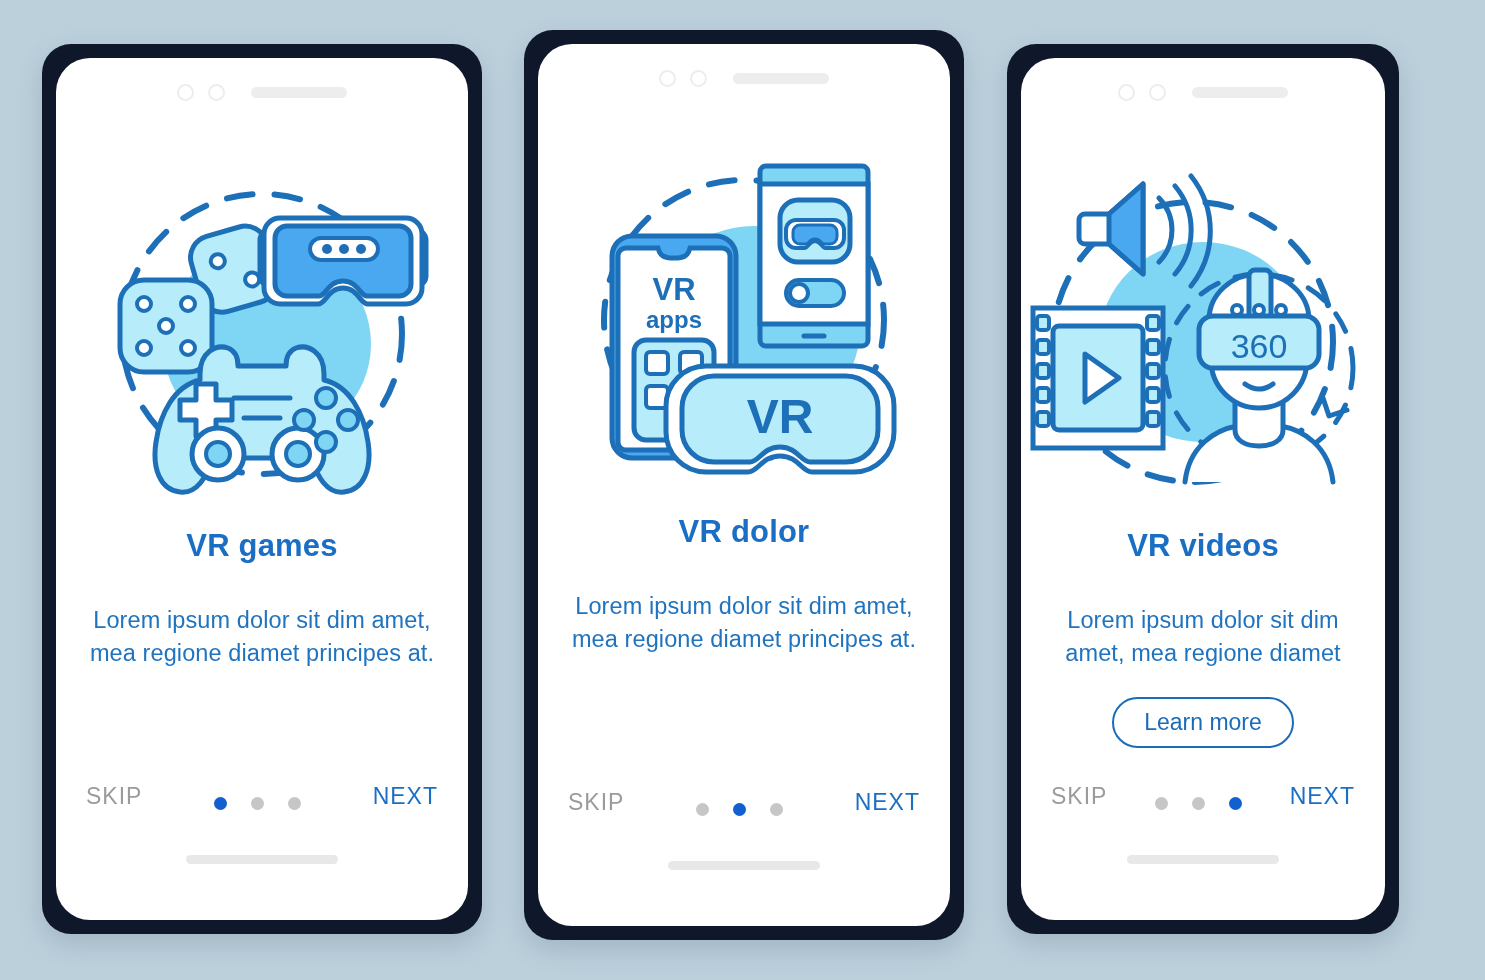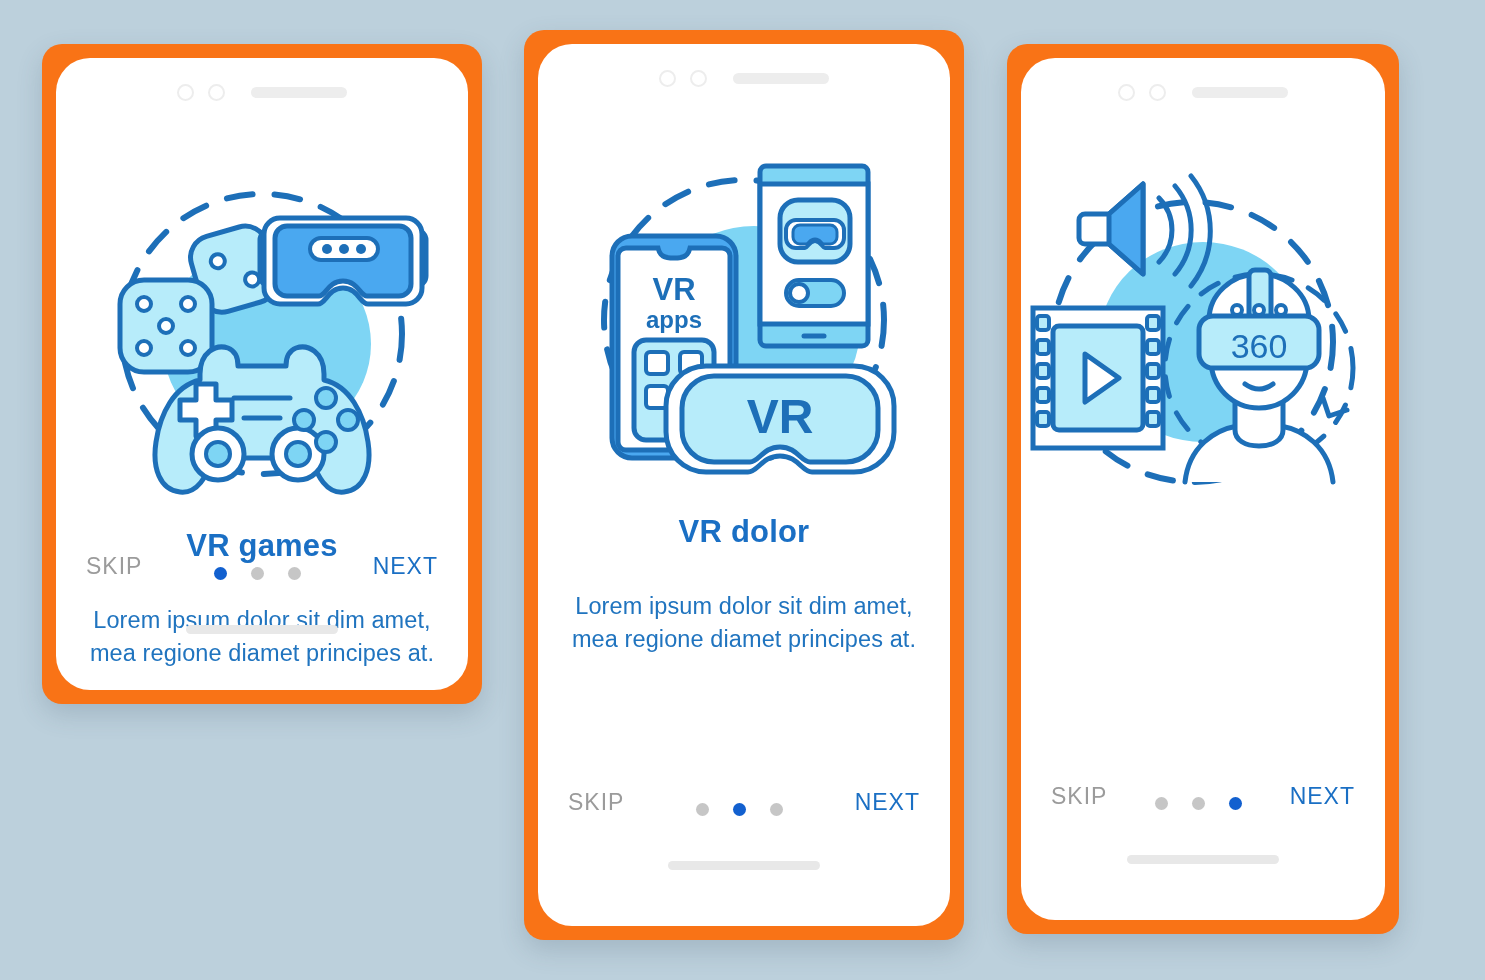--- a/index.html
+++ b/index.html
@@ -16,36 +16,36 @@
   }
 
   .stage {
     position: absolute;
     inset: 0;
   }
 
   
   .phone {
     position: absolute;
-    background: #f97316;
-    border-radius: 20px;
+    background: #0f172a;
+    border-radius: 29px;
     box-shadow: 0 10px 26px rgba(60, 80, 100, 0.20);
   }
   .phone .screen {
     position: absolute;
     left: 14px;
     right: 14px;
     top: 14px;
     bottom: 14px;
     background: #ffffff;
     border-radius: 34px;
     overflow: hidden;
   }
 
-  .phone-1 { left: 42px;  top: 44px;  width: 440px; height: 660px; }
+  .phone-1 { left: 42px;  top: 44px;  width: 440px; height: 890px; }
   .phone-2 { left: 524px; top: 30px;  width: 440px; height: 910px; }
   .phone-3 { left: 1007px;top: 44px;  width: 392px; height: 890px; }
 
   
   .notch {
     position: absolute;
     top: 26px;
     left: 0;
     right: 0;
     display: flex;
@@ -400,20 +400,27 @@
               <circle cx="236" cy="148" r="5"></circle>
               <circle cx="258" cy="148" r="5"></circle>
             </g>
             <text x="236" y="196" font-family="Liberation Sans, sans-serif" font-size="34" fill="#1d6fb8" text-anchor="middle">360</text>
 
             <path d="M222 222 q14 10 28 0" fill="none" stroke="#1d6fb8" stroke-width="5" stroke-linecap="round"></path>
           </g>
         </svg>
       </div>
 
+      <div class="content">
+        <h2 class="title">VR videos</h2>
+        <p class="desc">Lorem ipsum dolor sit dim amet, mea regione diamet</p>
+        <div class="learn-wrap">
+          <button class="learn-more">Learn more</button>
+        </div>
+      </div>
 
       <div class="footer">
         <span class="skip">SKIP</span>
         <span class="dots">
           <span class="dot"></span>
           <span class="dot"></span>
           <span class="dot active"></span>
         </span>
         <span class="next">NEXT</span>
       </div>

